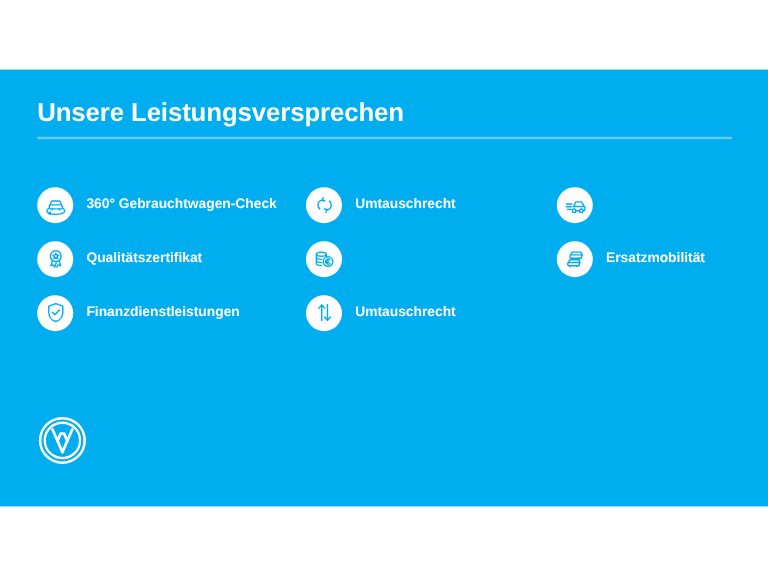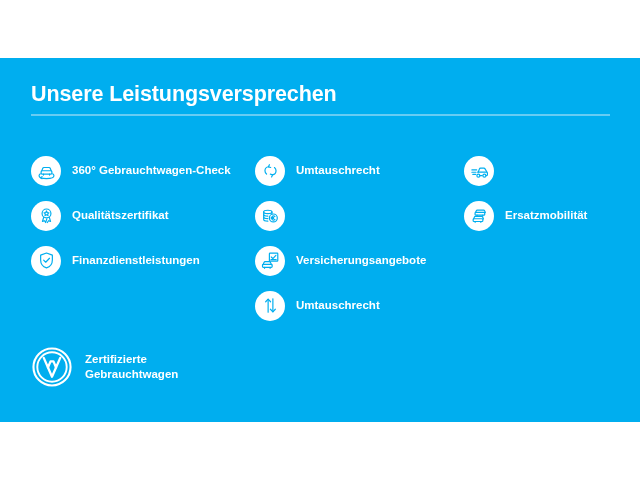--- a/index.html
+++ b/index.html
@@ -195,34 +195,20 @@
             <path d="M3.4 13.9v3.2c0 1.2 2.3 2.1 5.2 2.1"></path>
             <path d="M13.8 7.5v2.6"></path>
             <circle cx="15.6" cy="15.1" r="5"></circle>
             <path d="M17.6 13.2a2.6 2.6 0 1 0 0 3.9"></path>
             <line x1="12.9" y1="14.5" x2="16.1" y2="14.5"></line>
             <line x1="12.9" y1="15.8" x2="16.1" y2="15.8"></line>
           </svg>
         </span>
       </div>
 
-      <div class="feature">
-        <span class="badge">
-          <svg viewBox="0 0 24 24">
-            <rect x="10.6" y="2.8" width="10.6" height="10" rx="0.8"></rect>
-            <polyline points="13,7.6 15,9.6 18.8,5.4"></polyline>
-            <line x1="12.6" y1="11" x2="19.2" y2="11"></line>
-            <path d="M2.6 17.2l1.2-2.8a1.5 1.5 0 0 1 1.4-.9h5.4a1.5 1.5 0 0 1 1.4.9l1.2 2.8"></path>
-            <rect x="1.9" y="17" width="12.2" height="3.8" rx="1.1"></rect>
-            <line x1="4.5" y1="20.8" x2="4.5" y2="21.9"></line>
-            <line x1="11.5" y1="20.8" x2="11.5" y2="21.9"></line>
-          </svg>
-        </span>
-        <span class="feature-label">Versicherungsangebote</span>
-      </div>
 
       <div class="feature">
         <span class="badge">
           <svg viewBox="0 0 24 24">
             <line x1="9" y1="20.4" x2="9" y2="4.2"></line>
             <polyline points="5.9,7.3 9,4 12.1,7.3"></polyline>
             <line x1="15" y1="3.6" x2="15" y2="19.8"></line>
             <polyline points="11.9,16.7 15,20 18.1,16.7"></polyline>
           </svg>
         </span>
@@ -270,17 +256,15 @@
 
   <div class="vw-block">
     <span class="vw-logo">
       <svg viewBox="0 0 48 48">
         <circle cx="24" cy="24" r="21.2" fill="none" stroke="#ffffff" stroke-width="2.4"></circle>
         <circle cx="24" cy="24" r="16.8" fill="none" stroke="#ffffff" stroke-width="2.2"></circle>
         <path d="M14.6 13.6 L19.4 24.6 L22.3 17.6 L25.7 17.6 L28.6 24.6 L33.4 13.6" fill="none" stroke="#ffffff" stroke-width="2.6" stroke-linecap="round" stroke-linejoin="round"></path>
         <path d="M19.4 24.6 L24 35.2 L28.6 24.6" fill="none" stroke="#ffffff" stroke-width="2.6" stroke-linecap="round" stroke-linejoin="round"></path>
       </svg>
     </span>
-    <span class="vw-text">Zertifizierte
-Gebrauchtwagen</span>
   </div>
 
 </div>
 
 </body></html>

